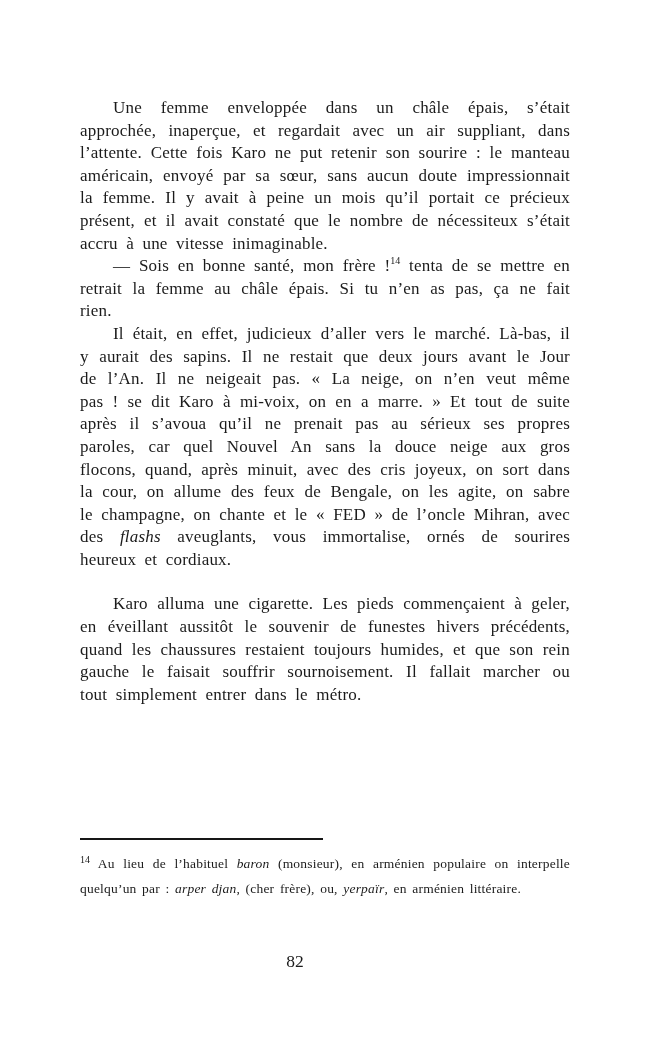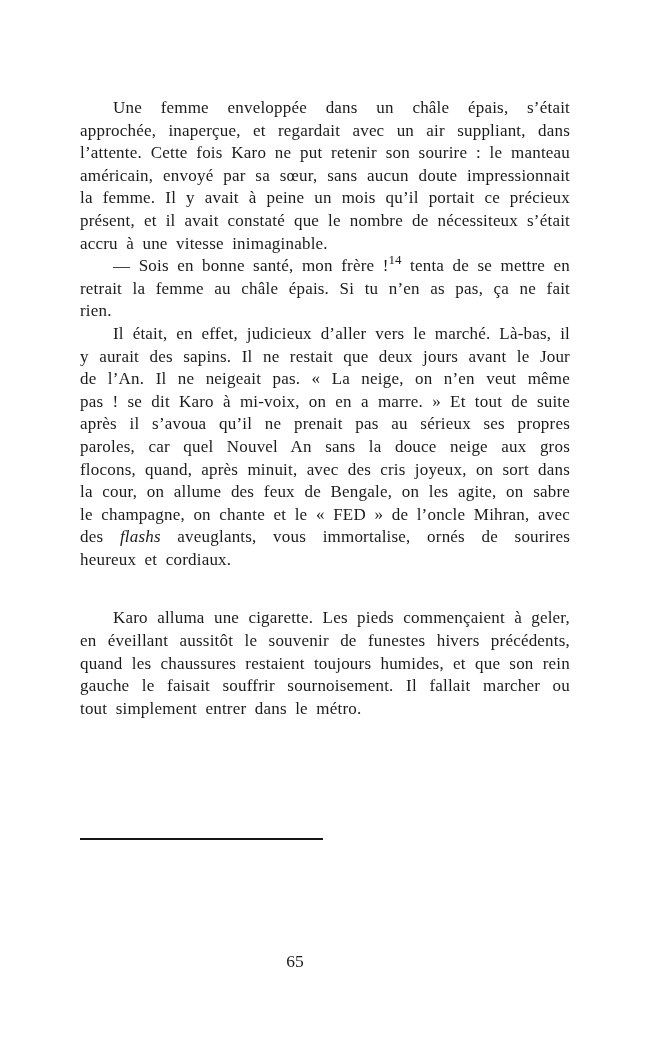--- a/index.html
+++ b/index.html
@@ -25,24 +25,24 @@
     line-height: 22.6px;
     text-align: justify;
     letter-spacing: 0.2px;
     word-spacing: 4px;
   }
   .paragraph {
     margin: 0;
     text-indent: 33px;
   }
   .paragraph.gap-before {
-    margin-top: 36px;
+    margin-top: 22px;
   }
   sup {
-    font-size: 13px;
+    font-size: 10px;
     line-height: 0;
     vertical-align: super;
     letter-spacing: 0;
   }
   i {
   }
   .footnote-area {
     position: absolute;
     left: 80px;
     top: 838px;
@@ -77,16 +77,17 @@
 <div class="page">
   <div class="text-block">
       <p class="paragraph"><span>Une femme enveloppée dans un châle épais, s’était approchée, inaperçue, et regardait avec un air suppliant, dans l’attente. Cette fois Karo ne put retenir son sourire&nbsp;: le manteau américain, envoyé par sa sœur, sans aucun doute impressionnait la femme. Il y avait à peine un mois qu’il portait ce précieux présent, et il avait constaté que le nombre de nécessiteux s’était accru à une vitesse inimaginable.</span></p>
       <p class="paragraph"><span>— Sois en bonne santé, mon frère&nbsp;!</span><sup>14</sup><span> tenta de se mettre en retrait la femme au châle épais. Si tu n’en as pas, ça ne fait rien.</span></p>
       <p class="paragraph"><span>Il était, en effet, judicieux d’aller vers le marché. Là-bas, il y aurait des sapins. Il ne restait que deux jours avant le Jour de l’An. Il ne neigeait pas. «&nbsp;La neige, on n’en veut même pas&nbsp;! se dit Karo à mi-voix, on en a marre.&nbsp;» Et tout de suite après il s’avoua qu’il ne prenait pas au sérieux ses propres paroles, car quel Nouvel An sans la douce neige aux gros flocons, quand, après minuit, avec des cris joyeux, on sort dans la cour, on allume des feux de Bengale, on les agite, on sabre le champagne, on chante et le «&nbsp;FED&nbsp;» de l’oncle Mihran, avec des </span><i>flashs</i><span> aveuglants, vous immortalise, ornés de sourires heureux et cordiaux.</span></p>
       <p class="paragraph gap-before"><span>Karo alluma une cigarette. Les pieds commençaient à geler, en éveillant aussitôt le souvenir de funestes hivers précédents, quand les chaussures restaient toujours humides, et que son rein gauche le faisait souffrir sournoisement. Il fallait marcher ou tout simplement entrer dans le métro.</span></p>
     </div>
 
   <div class="footnote-area">
     <div class="footnote-rule"></div>
+    <p class="footnote-text"><sup>14</sup><span> Au lieu de l’habituel </span><i>baron</i><span> (monsieur), en arménien populaire on interpelle quelqu’un par&nbsp;: </span><i>arper djan</i><span>, (cher frère), ou, </span><i>yerpaïr</i><span>, en arménien littéraire.</span></p>
   </div>
 
-  <div class="page-number">65</div>
+  <div class="page-number">82</div>
 </div>
 
 </body></html>

